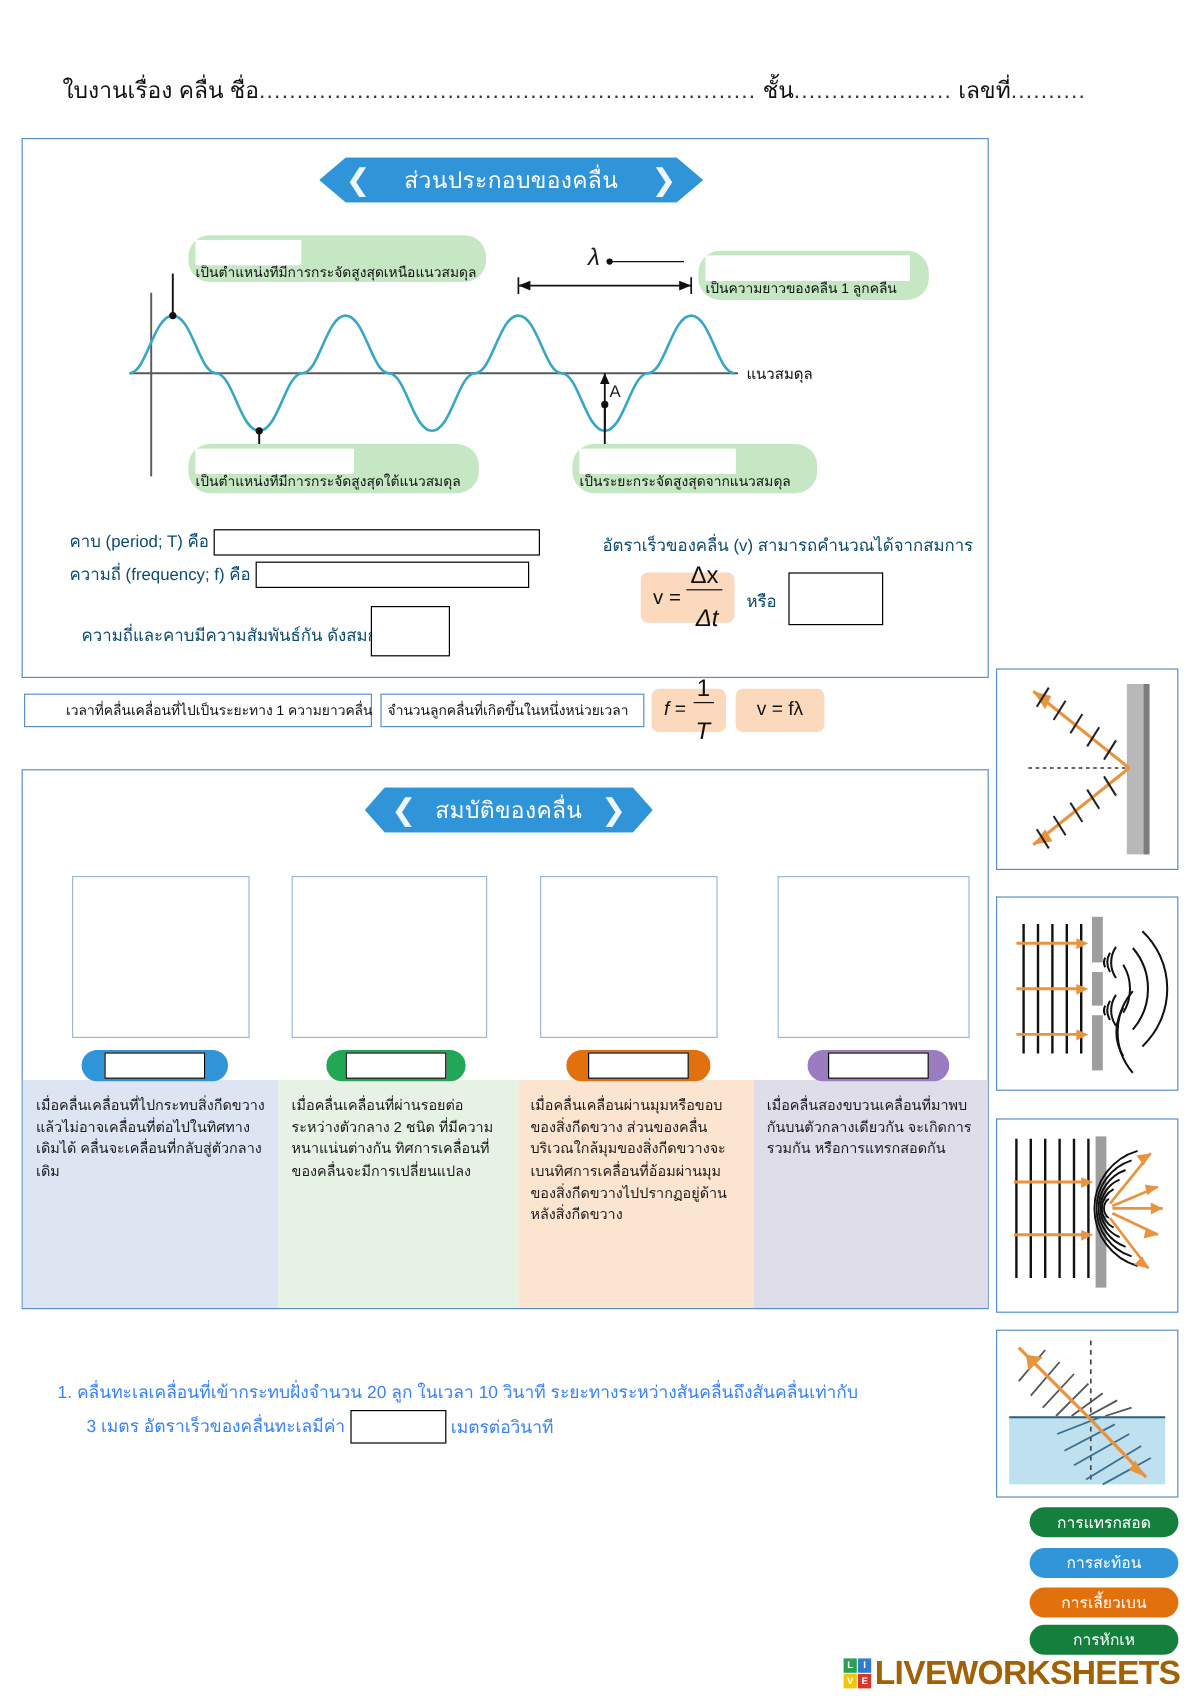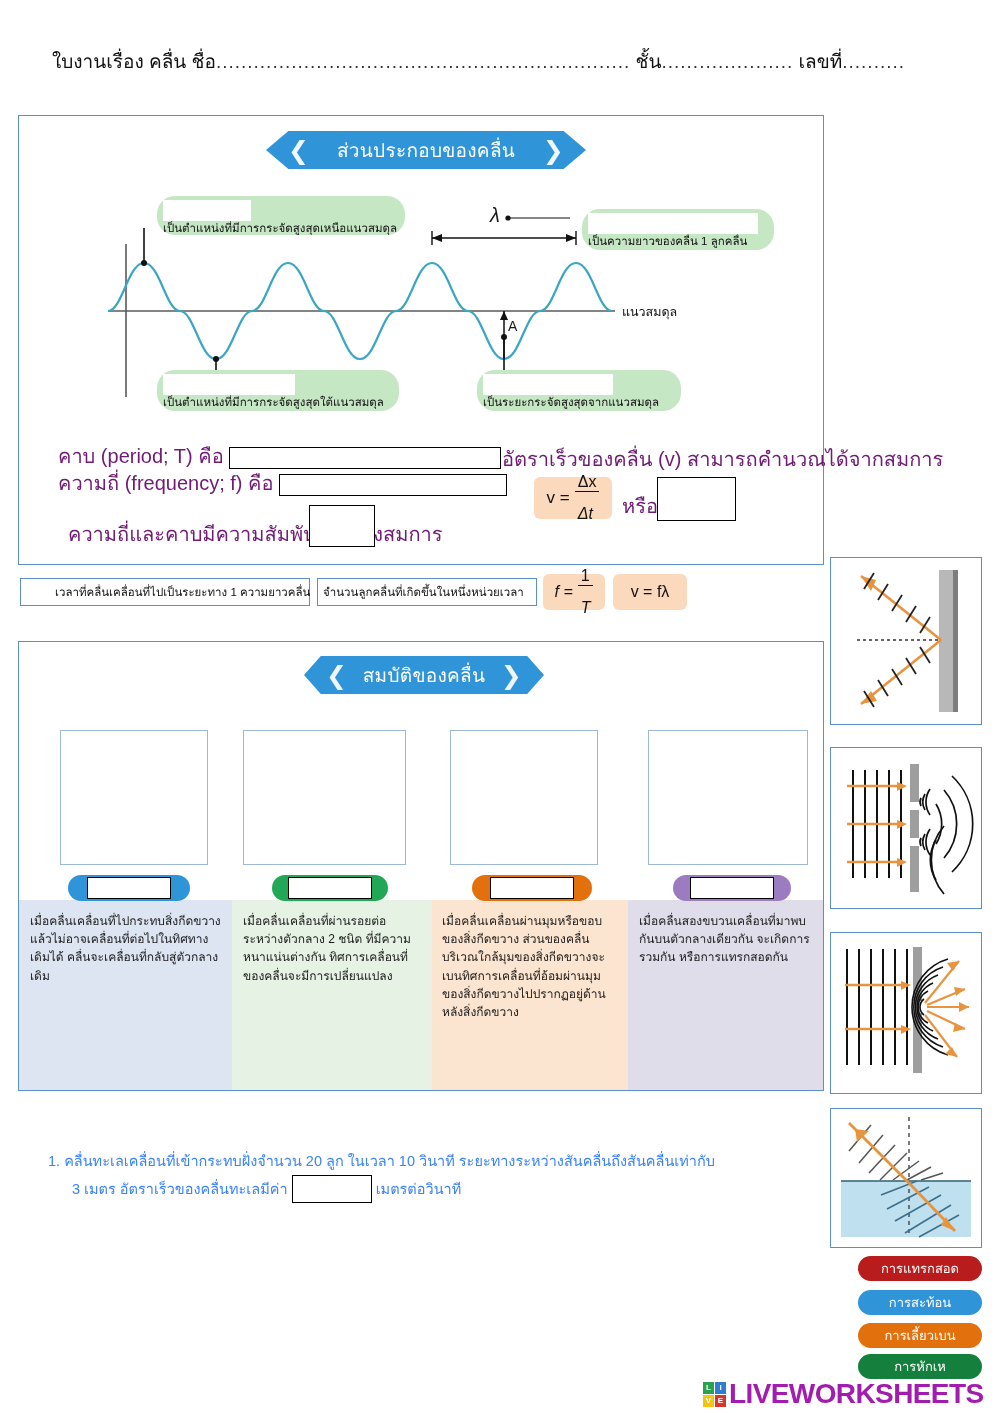--- a/index.html
+++ b/index.html
@@ -8,21 +8,21 @@
     width:1000px; height:1413px;
     background:#ffffff;
     font-family:"Liberation Sans","DejaVu Sans",sans-serif;
     position:relative;
     overflow:hidden;
     color:#1a1a1a;
   }
 
   
   .hdr {
-    position:absolute; left:52px; top:46px; width:880px;
+    position:absolute; left:52px; top:60px; width:880px;
     font-size:19px; white-space:nowrap; color:#111;
   }
   .hdr .dots { letter-spacing:1px; color:#333; }
 
   
   .panel {
     position:absolute;
     border:1px solid #5b8fc7;
     background:#fff;
   }
@@ -62,34 +62,34 @@
   .glabel .blank {
     position:absolute; left:6px; top:4px;
     background:#fff; border:1px solid #fff;
     height:21px;
   }
   .axis-name {
     position:absolute; font-size:12.5px; color:#111;
   }
 
   
-  .frow { position:absolute; font-size:20px; color:#701a75; white-space:nowrap; }
+  .frow { position:absolute; font-size:14px; color:#0c4a6e; white-space:nowrap; }
   .inbox {
     display:inline-block; vertical-align:middle;
     border:1px solid #000; background:#fff; height:22px;
   }
   .bigbox { border:1.6px solid #000; background:#fff; position:absolute; }
 
   .peach {
     position:absolute; background:#fad9bc; border-radius:6px;
     display:flex; align-items:center; justify-content:center;
     font-size:17px; color:#111;
   }
-  .frac { display:inline-flex; flex-direction:column; align-items:flex-start;
-          line-height:1.02; margin-left:5px; font-size:16px; }
+  .frac { display:inline-flex; flex-direction:column; align-items:flex-end;
+          line-height:1.02; margin-left:5px; font-size:20px; }
   .frac .num { border-bottom:1.4px solid #111; padding:0 3px 1px; }
   .frac .den { padding:14px 3px 0;font-style:italic; }
 
   
   .chip {
     position:absolute; border:1px solid #5b8fc7; background:#fff;
     font-size:11.5px; color:#111; display:flex; align-items:center;
     padding:0 5px; height:28px; white-space:nowrap;
   }
   .chipf {
@@ -125,21 +125,21 @@
     color:#fff; font-size:13px; white-space:nowrap;
   }
 
   
   .logo { position:absolute; left:703px; top:1378px; display:flex; align-items:center; }
   .logo .tiles { display:grid; grid-template-columns:11px 11px; grid-template-rows:12px 12px; gap:1px; margin-right:3px; }
   .logo .tiles span {
     display:flex; align-items:center; justify-content:center;
     color:#fff; font-size:8px; font-weight:700; line-height:1;
   }
-  .logo .wm { font-size:28px; font-weight:700; color:#a21caf; letter-spacing:-.6px; }
+  .logo .wm { font-size:28px; font-weight:700; color:#a16207; letter-spacing:-.6px; }
 </style>
 </head>
 <body>
 
 <div class="hdr">
   <span>ใบงานเรื่อง  คลื่น  ชื่อ</span><span class="dots">..................................................................</span>
   <span>ชั้น</span><span class="dots">.....................</span>
   <span>เลขที่</span><span class="dots">..........</span>
 </div>
 
@@ -423,21 +423,21 @@
     </g>
     <g stroke="#e8943f" stroke-width="2.8">
       <line x1="18" y1="14" x2="78" y2="74"></line>
       <line x1="78" y1="74" x2="124" y2="122"></line>
     </g>
     <polygon points="24,20 38,22 26,33" fill="#e8943f"></polygon>
     <polygon points="124,122 110,116 115,108" fill="#e8943f"></polygon>
   </svg>
 </div>
 
-<div class="apill" style="left:858px; top:1256px; width:124px; background:#b91c1c;">
+<div class="apill" style="left:858px; top:1256px; width:124px; background:#15803d;">
   <span>การแทรกสอด</span>
 </div>
 <div class="apill" style="left:858px; top:1290px; width:124px; background:#2f94d8;">
   <span>การสะท้อน</span>
 </div>
 <div class="apill" style="left:858px; top:1323px; width:124px; background:#e2700d;">
   <span>การเลี้ยวเบน</span>
 </div>
 <div class="apill" style="left:858px; top:1354px; width:124px; background:#15803d;">
   <span>การหักเห</span>

